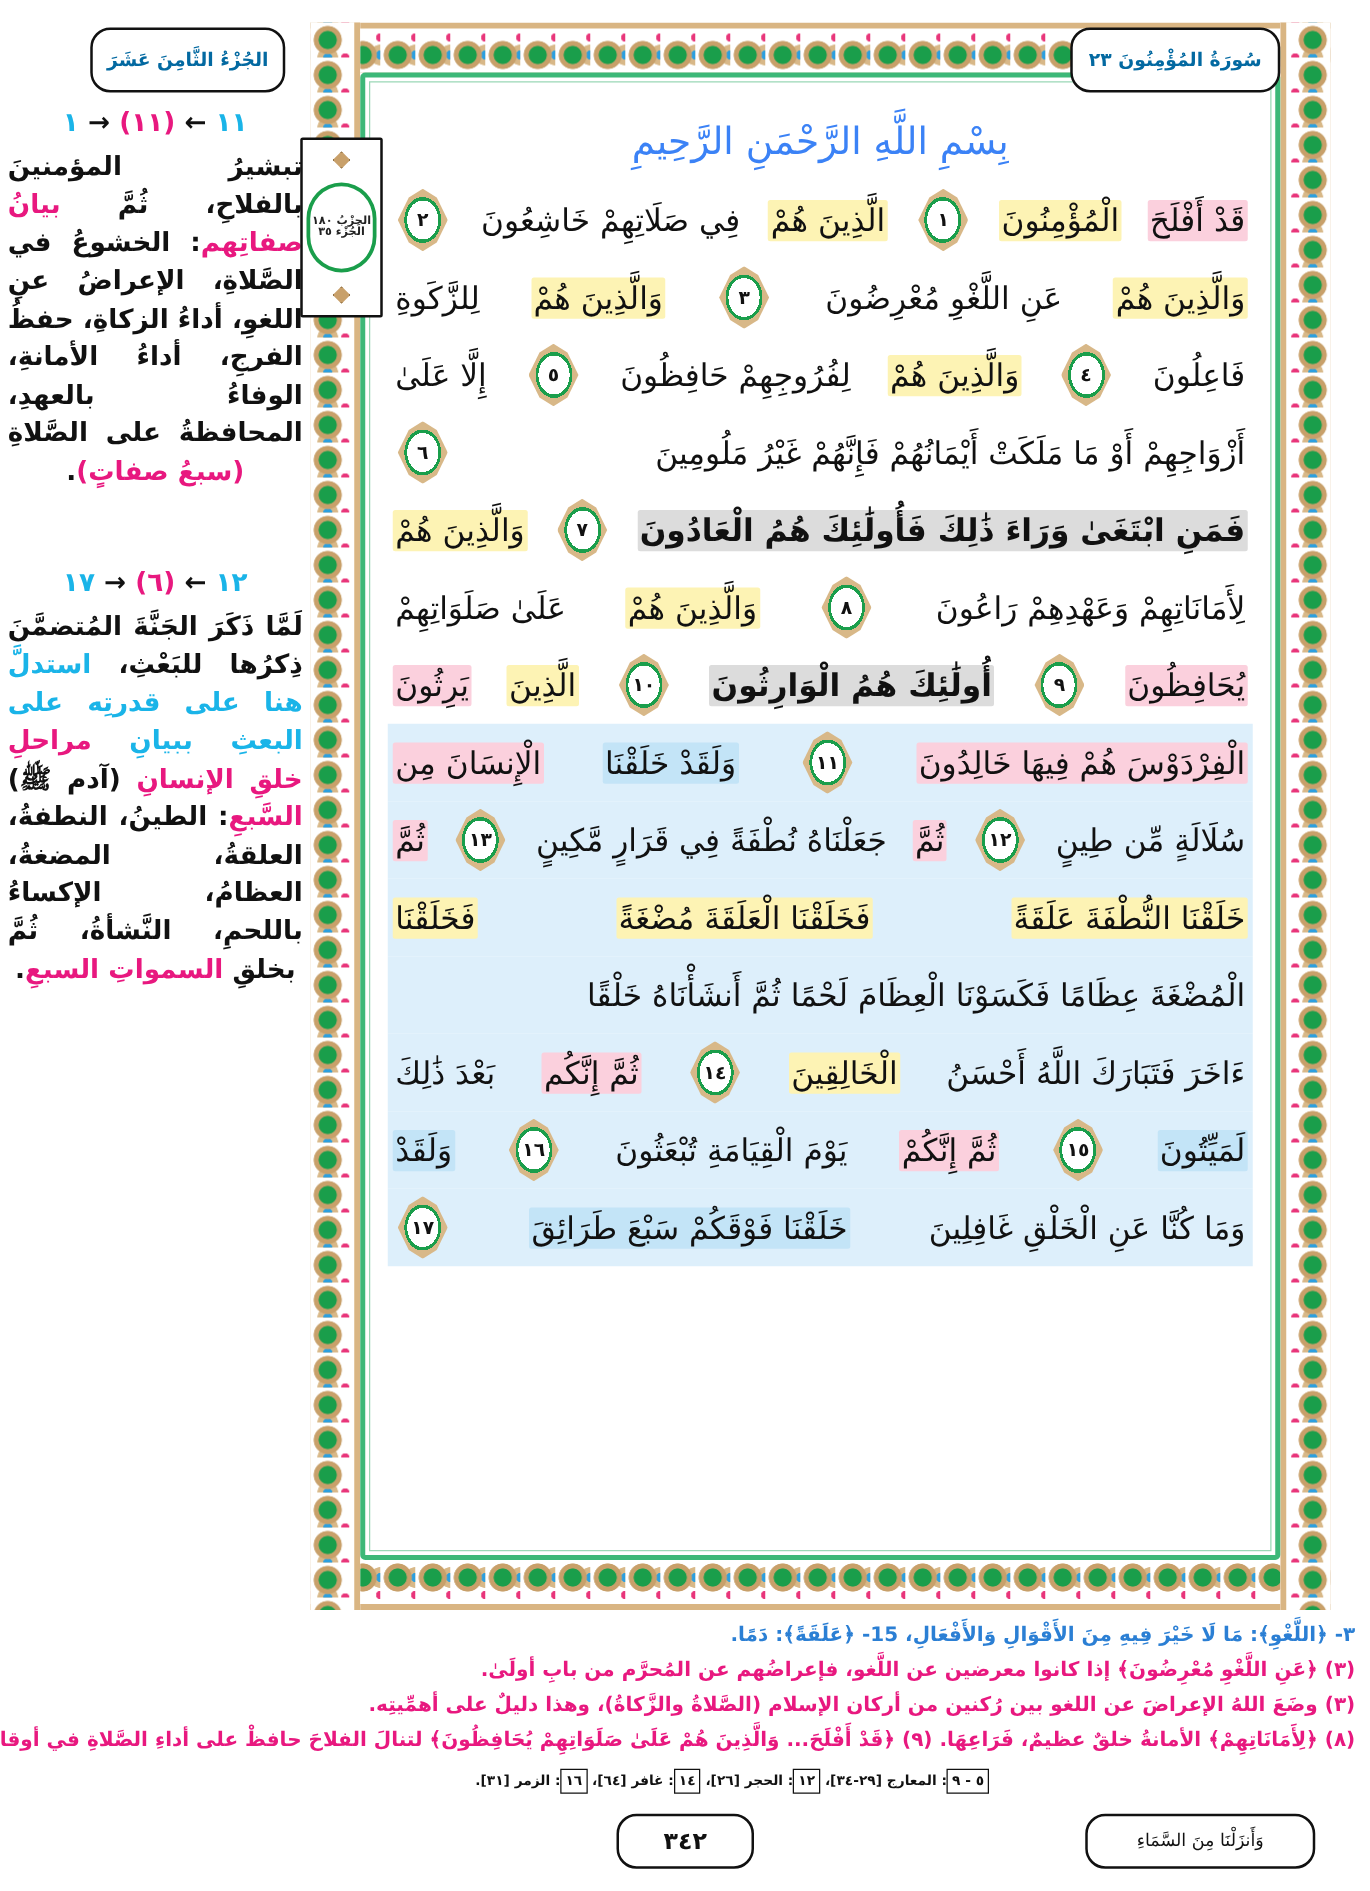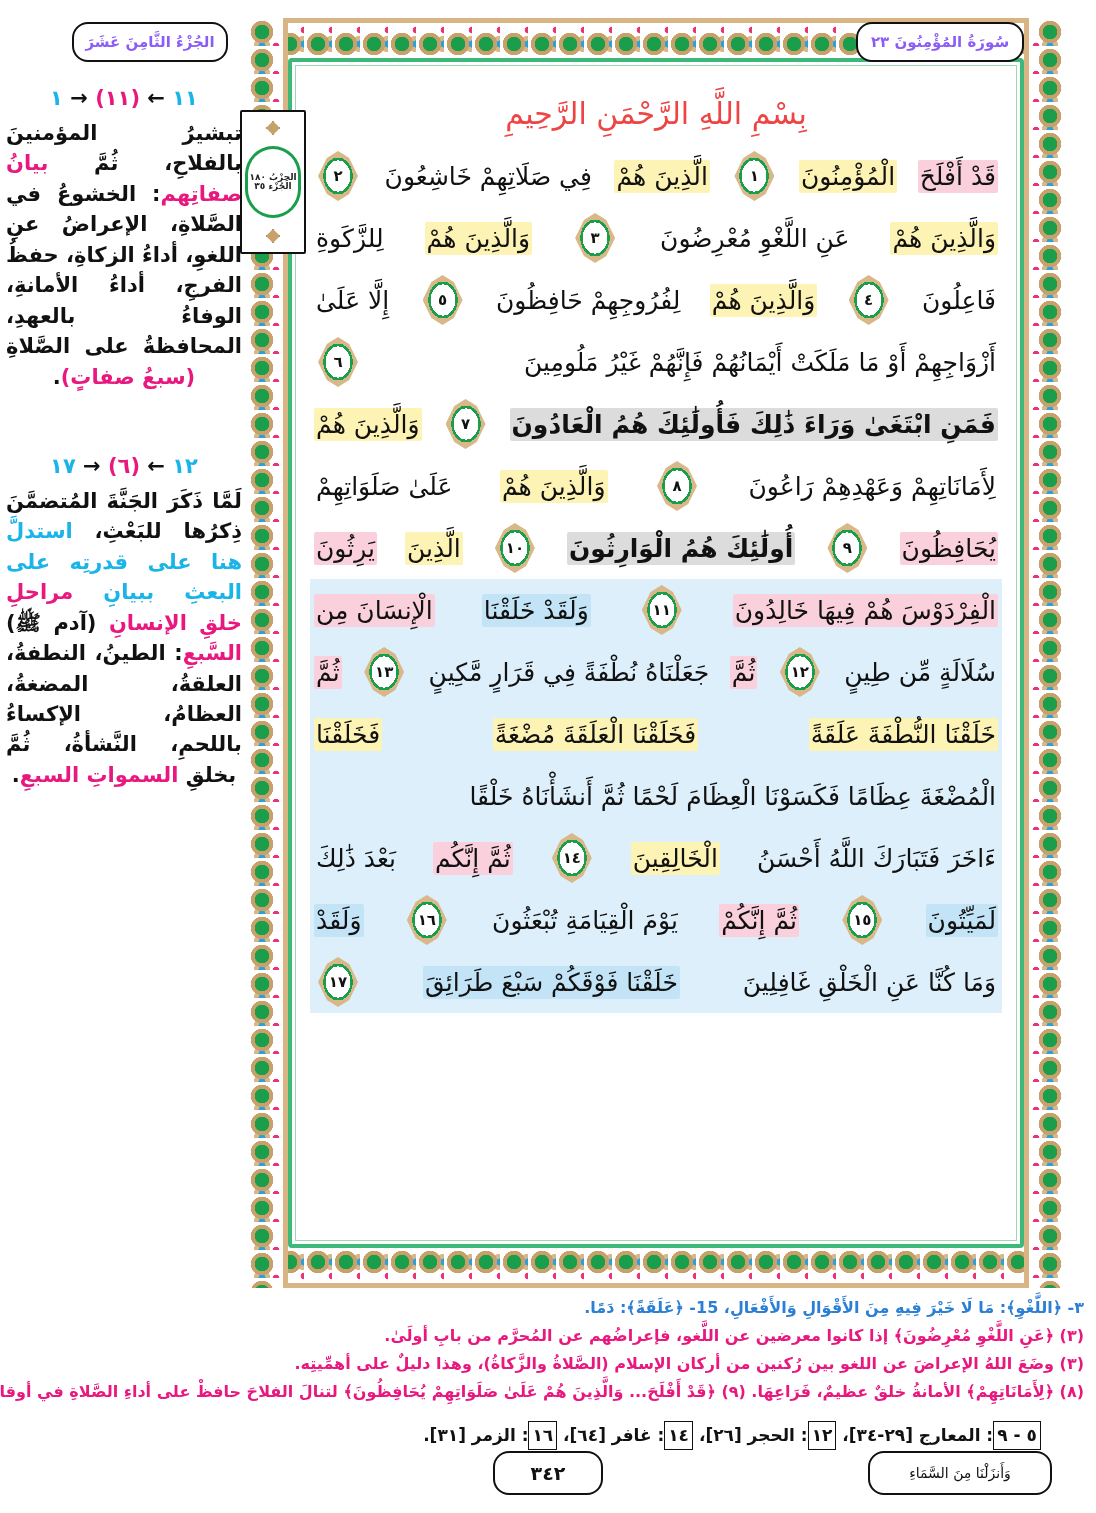--- a/index.html
+++ b/index.html
@@ -61,24 +61,24 @@
   .panel-inner{
     position:absolute;inset:3px;
     border:1px solid #9ad8b6;
     background:#ffffff;
     box-sizing:border-box;
     overflow:hidden;
   }
 
   
   .cartouche{
-    position:absolute;top:22px;height:40px;
+    position:absolute;top:22px;height:52px;
     background:#ffffff;border:2px solid #111;border-radius:16px;
     display:flex;align-items:center;justify-content:center;
-    font-size:15px;font-weight:bold;color:#8b5cf6;
+    font-size:15px;font-weight:bold;color:#0369a1;
     font-family:"DejaVu Sans","Liberation Sans",sans-serif;
     white-space:nowrap;padding:0 8px;box-sizing:border-box;
     z-index:6;
   }
   .cart-surah{right:72px;width:168px;}
   .cart-juz{left:72px;width:156px;}
 
   
   .cart-page{
     position:absolute;bottom:18px;left:50%;transform:translateX(-50%);
@@ -117,21 +117,21 @@
 
   
   .quran{
     position:absolute;left:0;right:0;top:0;
     padding:16px 14px 0 14px;
     box-sizing:border-box;
   }
   .bismillah{
     text-align:center;
     font-size:30px;
-    color:#ef4444;
+    color:#3b82f6;
     padding:14px 0 14px 0;
     font-family:"DejaVu Sans","Liberation Sans",sans-serif;
     letter-spacing:-1px;
   }
   .qline{
     display:flex;
     flex-direction:row;
     align-items:center;
     justify-content:space-between;
     height:62px;
@@ -200,21 +200,21 @@
   }
   .fn{
     color:#e8187f;font-weight:bold;font-size:16px;line-height:1.5;
     margin:0 0 4px 0;white-space:nowrap;
   }
   .fn .blue{color:#2b7fd4;}
   .fn-box{
     display:inline-block;border:1.5px solid #111;padding:0 3px;
     color:#111;font-weight:bold;
   }
-  .fn-last{color:#111;font-weight:bold;font-size:17px;line-height:1.6;text-align:center;}
+  .fn-last{color:#111;font-weight:bold;font-size:11px;line-height:1.6;text-align:left;}
 </style>
 </head>
 <body>
 
 <div class="page">
 
   <div class="frame">
     <div class="band band-h band-top"></div>
     <div class="band band-h band-bottom"></div>
     <div class="band band-v band-left"></div>

